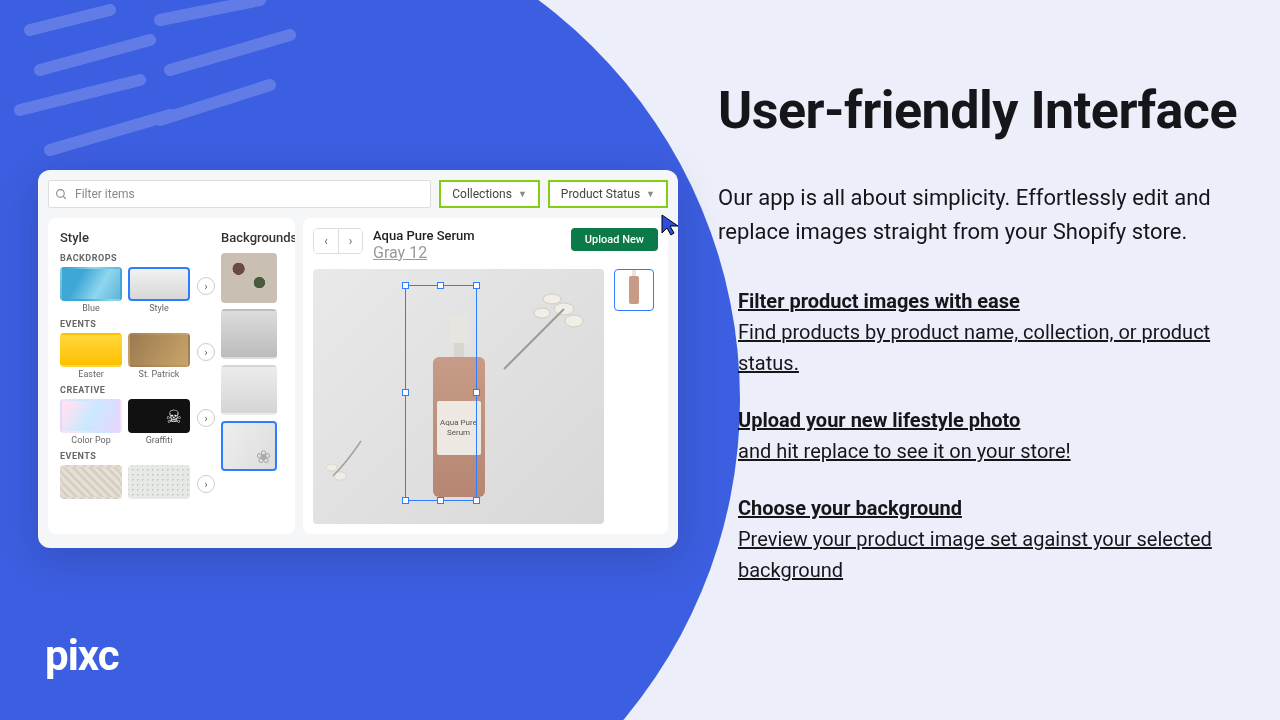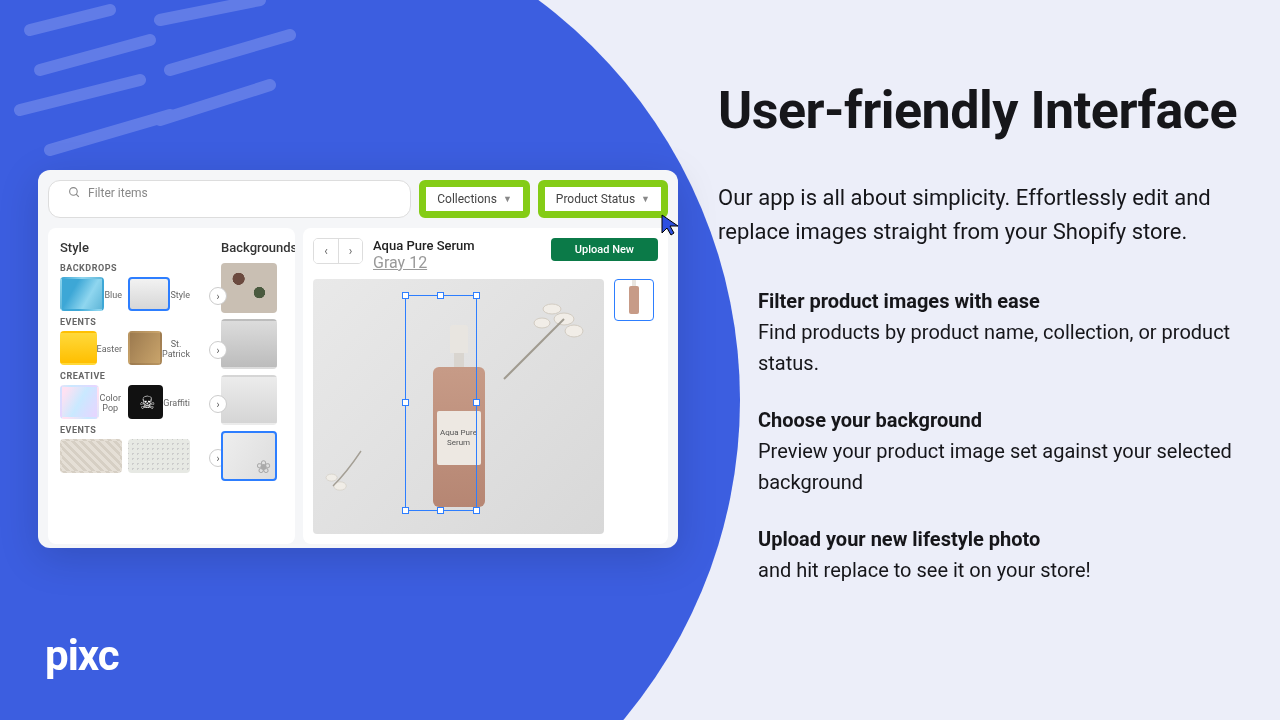--- a/index.html
+++ b/index.html
@@ -38,40 +38,40 @@
     left: 38px; top: 170px;
     width: 640px; height: 378px;
     background: #f5f6f8;
     border-radius: 12px;
     box-shadow: 0 10px 40px rgba(0,0,0,.15);
     padding: 10px;
     z-index: 3;
   }
   .toolbar { display: flex; gap: 8px; margin-bottom: 10px; }
   .search-box {
-    flex: 1; display: flex; align-items: flex-start;
-    background: #fff; border: 1px solid #ddd; border-radius: 12px;
-    padding: 5px 19px; gap: 7px; font-size: 12px; color: #888;
+    flex: 1; display: flex; align-items: center;
+    background: #fff; border: 1px solid #ddd; border-radius: 2px;
+    padding: 5px 6px; gap: 7px; font-size: 12px; color: #888;
   }
   .dropdown {
     display: flex; align-items: center; gap: 6px;
-    background: #fff; border: 7px solid #84cc16; border-radius: 6px;
+    background: #fff; border: 2px solid #84cc16; border-radius: 0;
     padding: 5px 11px; font-size: 12px; color: #444; cursor: pointer;
   }
   .panels { display: flex; gap: 8px; height: calc(100% - 42px); }
   .style-panel {
     width: 247px; background: #fff; border-radius: 8px; padding: 12px;
-    display: flex; overflow: hidden;
+    display: flex; gap: 12px; overflow: hidden;
   }
   .style-left { flex: 1; }
   .style-right { width: 62px; }
   .panel-title { font-size: 13px; color: #333; margin-bottom: 8px; font-weight: 500;}
   .cat-label { font-size: 9px; font-weight: 700; color: #666; letter-spacing: .5px; margin: 6px 0 4px; }
   .thumb-row { display: flex; gap: 6px; position: relative; margin-bottom: 2px;}
-  .thumb-cell { display:flex; flex-direction:row; align-items:center; width: 62px;}
+  .thumb-cell { display:flex; flex-direction:column; align-items:center; width: 62px;}
   .thumb {
     width: 62px; height: 34px; border-radius: 4px; cursor: pointer;
     border: 2px solid transparent;
   }
   .thumb.selected { border-color: #2d7eff; }
   .thumb-label { font-size: 9px; color: #666; margin-top: 2px; text-align:center;}
   .row-nav {
     position: absolute; right: -6px; top: 10px;
     width: 18px; height: 18px; border-radius: 50%;
     background: #fff; border: 1px solid #ccc;
@@ -92,21 +92,21 @@
   .navbtn {
     width: 24px; height: 24px; display: flex; align-items: center; justify-content: center;
     font-size: 12px; color: #666; cursor: pointer; background:#fff;
   }
   .navbtn + .navbtn { border-left: 1px solid #ddd; }
   .prod-info { flex: 1; }
   .prod-name { font-size: 13px; color: #222; font-weight: 500;}
   .prod-sub { font-size: 16px; color: #999; text-decoration: underline; }
   .upload-btn {
     background: #0b7a48; color: #fff; font-size: 11px; font-weight: 500;
-    padding: 5px 24px; border-radius: 4px; cursor: pointer;
+    padding: 5px 14px; border-radius: 4px; cursor: pointer;
   }
   .main-body { display: flex; gap: 10px; flex: 1; }
   .preview {
     flex: 1; background: linear-gradient(135deg,#e9e9e9,#d8d8d8);
     border-radius: 4px; position: relative;
     display:flex; align-items:center; justify-content:center;
   }
   .selection {
     position: absolute; left: 92px; top: 16px; width: 72px; height: 216px;
     border: 1.5px solid #2d7eff;
@@ -134,21 +134,21 @@
   .cursor-arrow {
     position: absolute; right: -6px; top: 43px; z-index: 10;
   }
   
   .copy {
     position: absolute; left: 718px; top: 80px; width: 520px; z-index: 2;
     color: #16161a;
   }
   .copy h1 { font-size: 52px; font-weight: 700; margin-bottom: 40px; letter-spacing:-.5px;}
   .copy .lead { font-size: 22px; line-height: 1.55; margin-bottom: 37px; }
-  .features { margin-left: 40px; }
+  .features { margin-left: 20px; text-decoration: underline; }
   .feature { margin-bottom: 26px; font-size: 20px; line-height: 1.55;}
   .feature strong { font-weight: 700; display: block;}
   
   .tc-blue{background:linear-gradient(120deg,#3da7d6 30%,#8fd6ef,#5fb6d8);}
   .tc-gray{background:linear-gradient(#f2f2f2,#d7d7d7);}
   .tc-easter{background:linear-gradient(#ffd93b,#ffbf00);}
   .tc-patrick{background:linear-gradient(120deg,#9c7a4f,#c9a46b);}
   .tc-colorpop{background:linear-gradient(120deg,#ffe1f2 10%,#c9e9ff 50%,#e9d4ff);}
   .tc-graffiti{background:#111;display:flex;align-items:center;justify-content:flex-end;color:#fff;}
   .tc-graffiti::after{content:"☠";font-size:18px;margin-right:6px;}
@@ -179,26 +179,26 @@
 
 <div class="copy">
   <h1>User-friendly Interface</h1>
   <p class="lead">Our app is all about simplicity. Effortlessly edit and replace images straight from your Shopify store.</p>
   <div class="features">
     <div class="feature">
       <strong>Filter product images with ease</strong>
       <span>Find products by product name, collection, or product status.</span>
     </div>
     <div class="feature">
+      <strong>Upload your new lifestyle photo</strong>
+      <span>and hit replace to see it on your store!</span>
+    </div>
+    <div class="feature">
       <strong>Choose your background</strong>
       <span>Preview your product image set against your selected background</span>
-    </div>
-    <div class="feature">
-      <strong>Upload your new lifestyle photo</strong>
-      <span>and hit replace to see it on your store!</span>
     </div>
   </div>
 </div>
 
 <div class="app-window">
 
   <div class="toolbar">
     <div class="search-box">
       <svg width="13" height="13" viewBox="0 0 24 24" fill="none" stroke="#888" stroke-width="2">
           <circle cx="10" cy="10" r="7"></circle>

